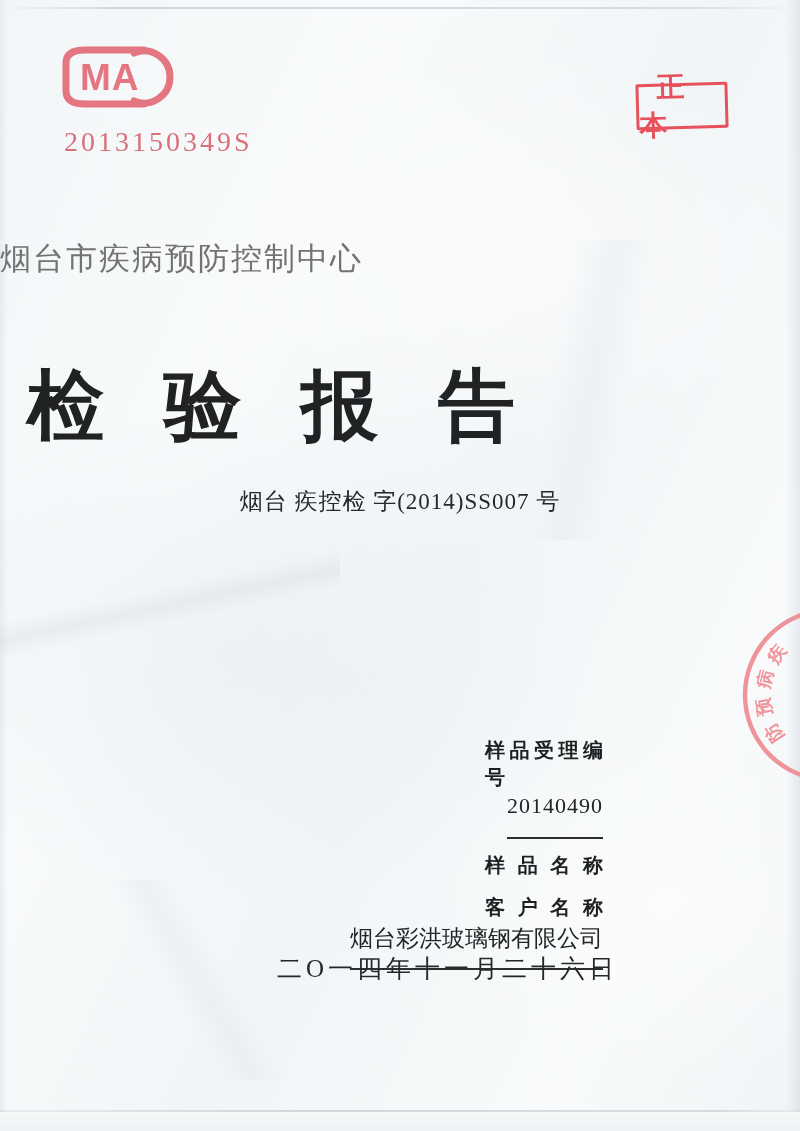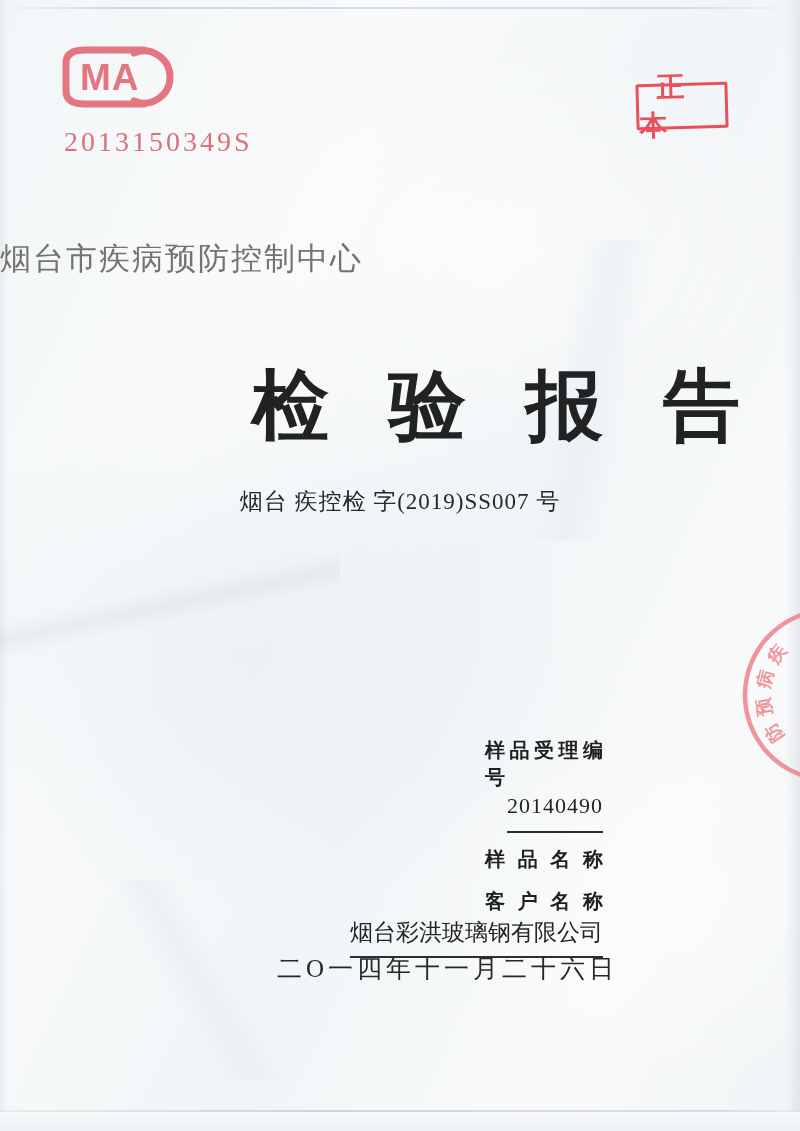--- a/index.html
+++ b/index.html
@@ -49,37 +49,37 @@
   }
   .round-seal{position:absolute;left:728px;top:598px;width:72px;height:192px;opacity:.85;}
 
   
   .org-name{
     position:absolute;left:0;top:218px;width:100%;
     color:#737373;font-size:31px;letter-spacing:2px;font-weight:500;margin-top:20px;
   }
   .main-title{
     position:absolute;left:0;top:355px;width:100%;
-    text-align:right;color:#202224;font-size:77px;font-weight:600;
+    text-align:left;color:#202224;font-size:77px;font-weight:600;
     letter-spacing:0.78em;text-indent:0.35em;
   }
   .report-no{
     position:absolute;left:0;top:486px;width:100%;
     text-align:center;color:#26282a;font-size:23px;letter-spacing:1px;
   }
   .fields{position:absolute;left:185px;top:737px;width:418px;}
   .field-row{display:flex;align-items:flex-end;margin-bottom:13px;flex-direction:column;}
   .field-label{
     width:118px;flex:none;color:#1d1f21;font-weight:700;font-size:20px;
     text-align:justify;text-align-last:justify;padding-bottom:2px;
   }
   .field-value{
     flex:1;margin-left:2px;border-bottom:2px solid #2c2e30;
     text-align:center;color:#222426;font-size:23px;
-    padding-bottom:8px;min-height:30px;
+    padding-bottom:14px;min-height:30px;
   }
   .row-accept .field-value{font-size:22px;letter-spacing:1px;}
   .date-line{
     position:absolute;left:0;top:952px;width:100%;
     text-align:center;padding-left:95px;box-sizing:border-box;
     color:#26282a;font-size:25px;letter-spacing:4px;
   }
 </style>
 </head>
 <body>
@@ -100,21 +100,21 @@
   <text x="22" y="48" font-family="Liberation Sans, sans-serif" font-size="37" font-weight="bold" fill="#e26571" letter-spacing="1">MA</text>
 </svg>
 <div class="cma-number">2013150349S</div>
 
 <div class="original-stamp">正本</div>
 
 <div class="org-name">烟台市疾病预防控制中心</div>
 
 <div class="main-title">检验报告</div>
 
-<div class="report-no">烟台 疾控检 字(2019)SS007 号</div>
+<div class="report-no">烟台 疾控检 字(2014)SS007 号</div>
 
 <svg class="round-seal" viewBox="0 0 72 192">
   <circle cx="102" cy="97" r="85" fill="none" stroke="#ef838b" stroke-width="4.5"></circle>
   <g fill="#ef838b" font-size="18" font-weight="600" text-anchor="middle" font-family="Liberation Serif, serif">
     <text x="49" y="62" transform="rotate(-52 49 56)">疾</text>
     <text x="37" y="87" transform="rotate(-76 37 81)">病</text>
     <text x="36" y="115" transform="rotate(-100 36 109)">预</text>
     <text x="46" y="141" transform="rotate(-124 46 135)">防</text>
   </g>
 </svg>

